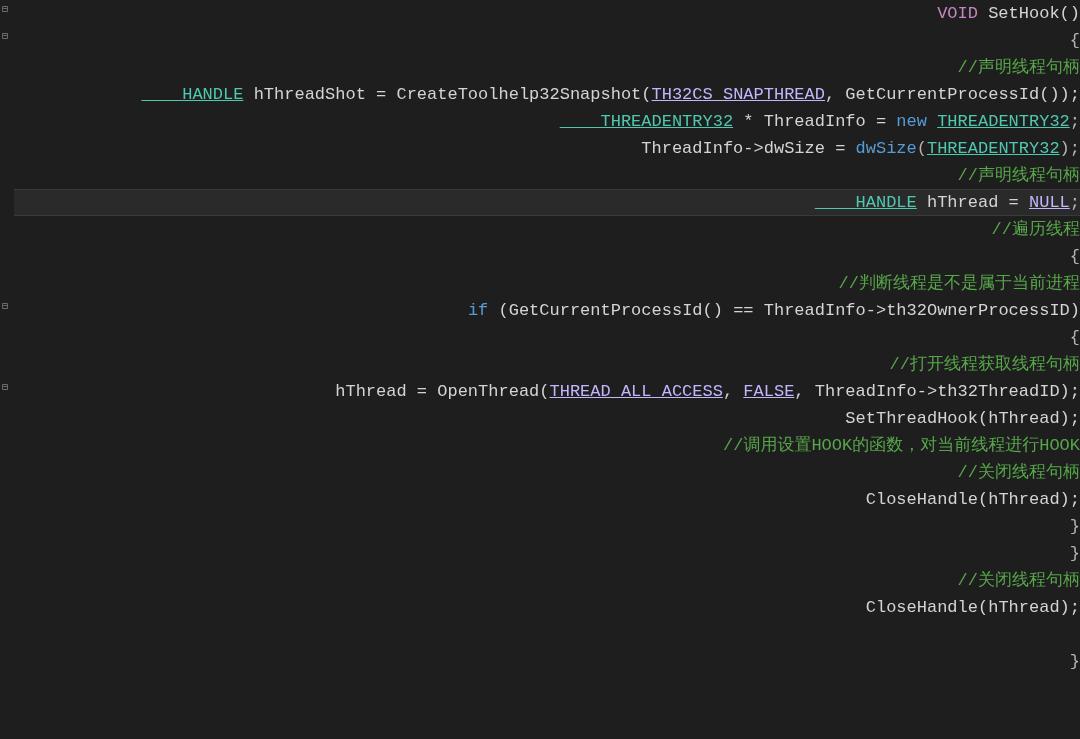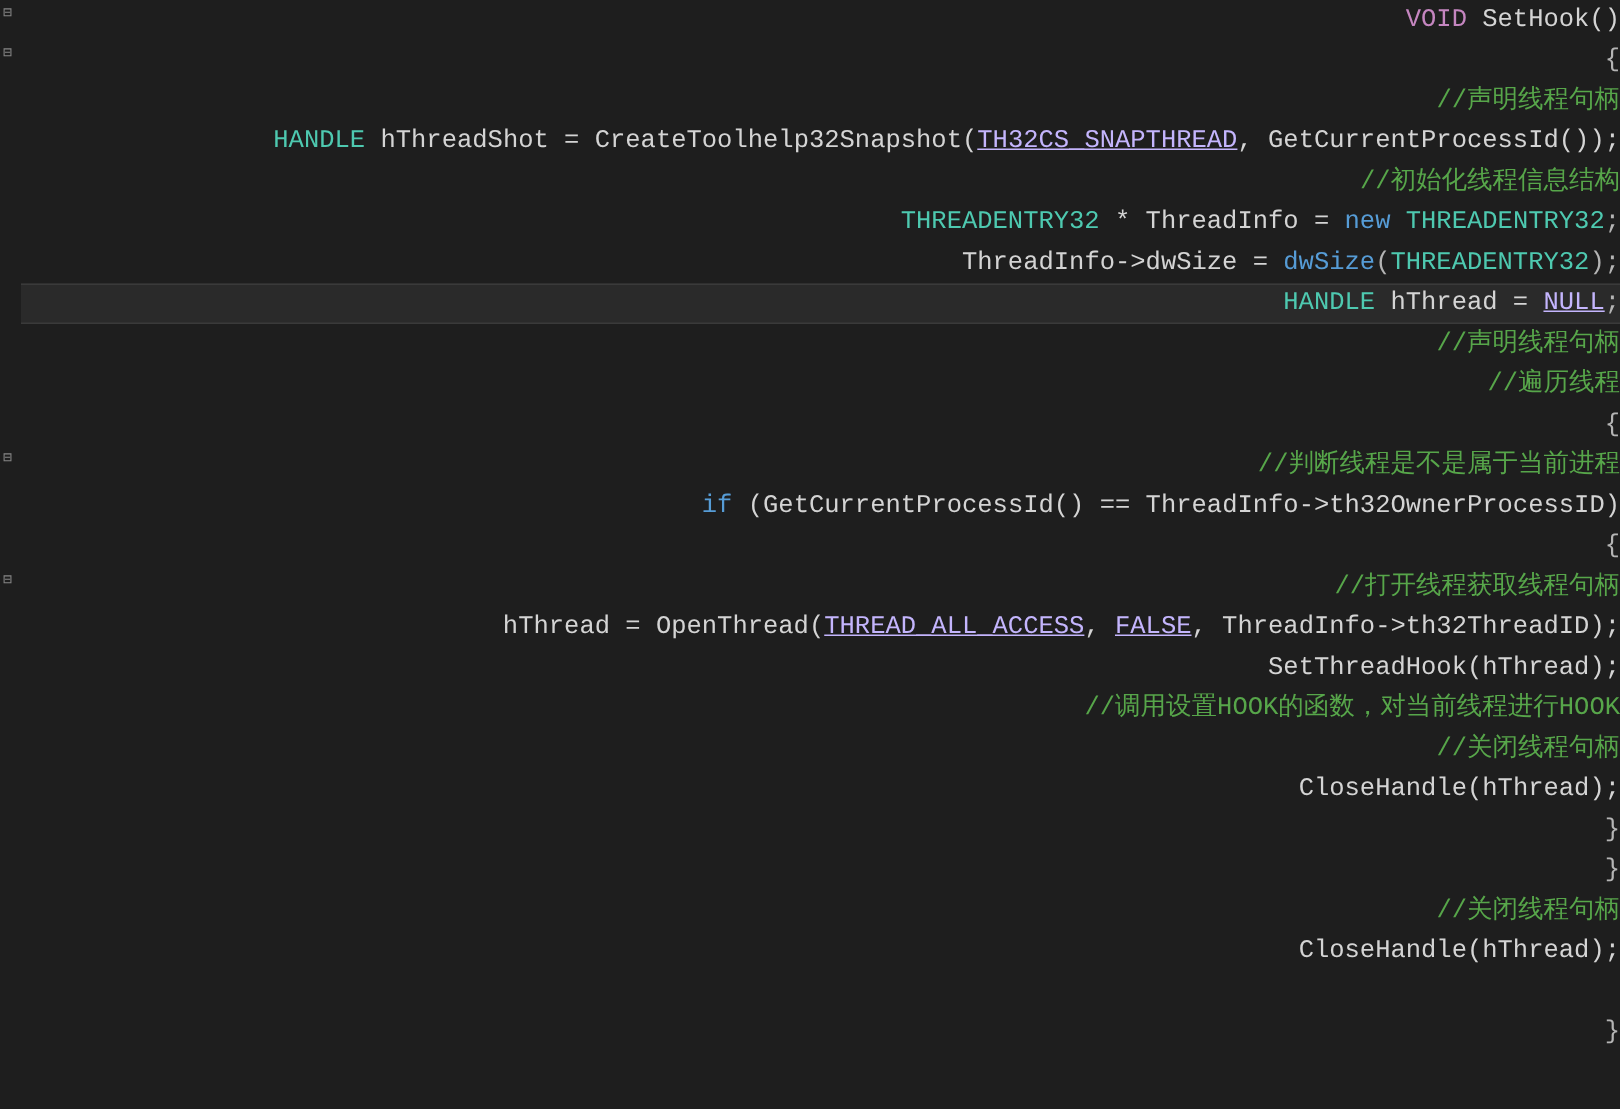--- a/index.html
+++ b/index.html
@@ -52,21 +52,21 @@
   }
   .line.highlight {
     background: #2a2a2a;
     border-top: 1px solid #3a3a3a;
     border-bottom: 1px solid #3a3a3a;
     box-sizing: border-box;
     height: 27px;
     line-height: 25px;
   }
   .tkn-keyword-type { color: #c586c0; } 
-  .tkn-type       { color: #4ec9b0; }
+  .tkn-type       { color: #4ec9b0; text-decoration: underline; }
   .tkn-ident      { color: #d4d4d4; }
   .tkn-punct      { color: #b4b4b4; }
   .tkn-comment    { color: #57a64a; }
   .tkn-const      { color: #c4b5fd; text-decoration: underline; }   
   .tkn-kw         { color: #569cd6; }
 </style>
 </head>
 <body>
 
 <div class="editor">
@@ -79,29 +79,28 @@
   <div class="code-area">
 
     <div class="line"><span class="tkn-keyword-type">VOID</span><span class="tkn-ident"> SetHook()</span></div>
 
     <div class="line"><span class="tkn-punct">{</span></div>
 
     <div class="line"><span class="tkn-comment">    //声明线程句柄</span></div>
 
     <div class="line"><span class="tkn-type">    HANDLE</span><span class="tkn-ident"> hThreadShot = CreateToolhelp32Snapshot(</span><span class="tkn-const">TH32CS_SNAPTHREAD</span><span class="tkn-ident">, GetCurrentProcessId());</span></div>
 
-    <div class="line"><span class="tkn-comment">    //初始化线程信息结构</span></div>
 
     <div class="line"><span class="tkn-type">    THREADENTRY32</span><span class="tkn-ident"> * ThreadInfo = </span><span class="tkn-kw">new</span><span> </span><span class="tkn-type">THREADENTRY32</span><span class="tkn-punct">;</span></div>
 
     <div class="line"><span class="tkn-ident">    ThreadInfo-&gt;dwSize = </span><span class="tkn-kw">dwSize</span><span class="tkn-punct">(</span><span class="tkn-type">THREADENTRY32</span><span class="tkn-punct">);</span></div>
 
+    <div class="line"><span class="tkn-comment">    //声明线程句柄</span></div>
+
     <div class="line highlight"><span class="tkn-type">    HANDLE</span><span class="tkn-ident"> hThread = </span><span class="tkn-const">NULL</span><span class="tkn-punct">;</span></div>
-
-    <div class="line"><span class="tkn-comment">    //声明线程句柄</span></div>
 
     <div class="line"><span class="tkn-comment">    //遍历线程</span></div>
 
 
     <div class="line"><span class="tkn-punct">    {</span></div>
 
     <div class="line"><span class="tkn-comment">        //判断线程是不是属于当前进程</span></div>
 
     <div class="line"><span class="tkn-kw">        if</span><span class="tkn-ident"> (GetCurrentProcessId() == ThreadInfo-&gt;th32OwnerProcessID)</span></div>
 

